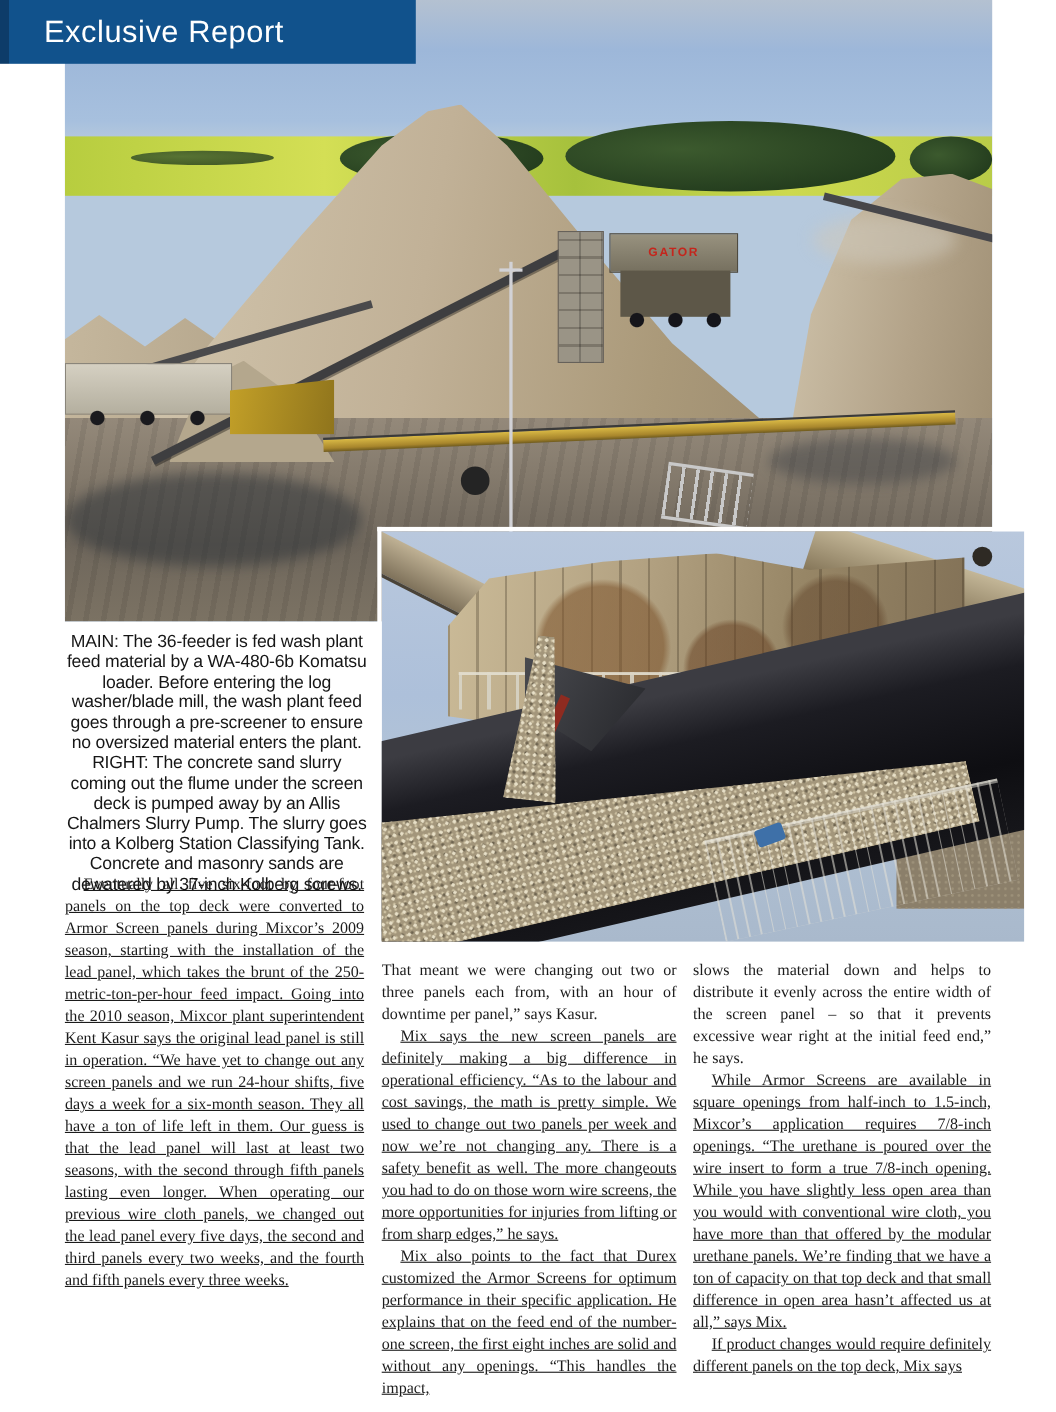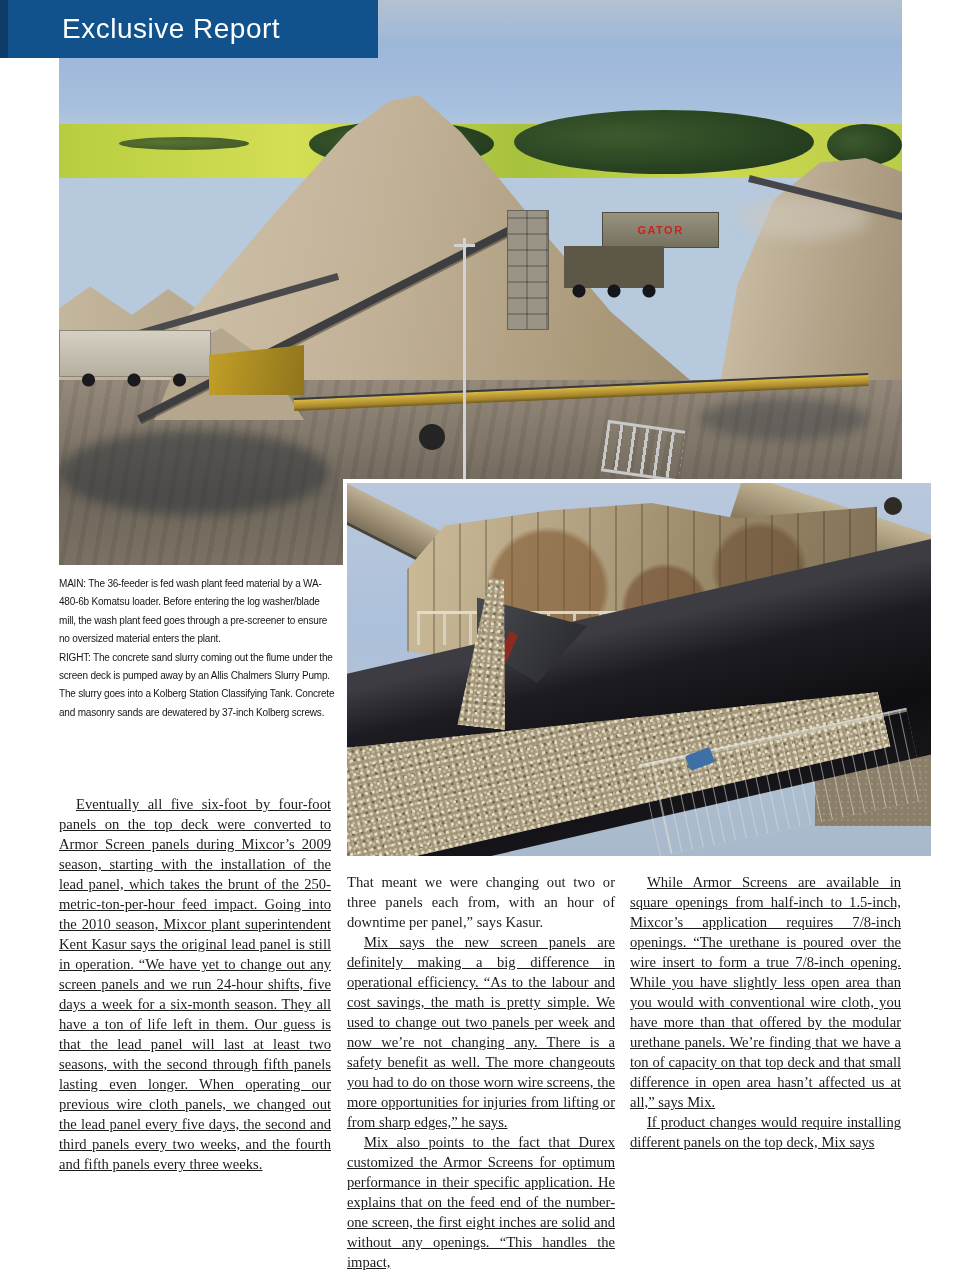--- a/index.html
+++ b/index.html
@@ -2,21 +2,21 @@
 <html><head>
 <meta charset="utf-8">
 <style>
   html,body{margin:0;padding:0;background:#ffffff;}
   .page{position:relative;width:960px;height:1284px;background:#ffffff;overflow:hidden;
         font-family:"Liberation Sans",sans-serif;}
   
   .banner{position:absolute;left:0;top:0;width:378px;height:58px;
           background:linear-gradient(90deg,#0d3c69 0 8px,#11528c 8px);
           display:flex;align-items:center;z-index:30;}
-  .banner span{color:#fff;font-size:28px;font-weight:500;letter-spacing:.5px;padding-left:62px;}
+  .banner span{color:#fff;font-size:28px;font-weight:500;letter-spacing:.5px;padding-left:40px;}
   
   .photo-main{position:absolute;left:59px;top:0;width:843px;height:565px;overflow:hidden;z-index:1;
       background:linear-gradient(180deg,#b4c1d1 0,#9db7d9 45px,#a7c0de 110px,#b6c9dd 130px);}
   .pm-field{position:absolute;left:0;top:124px;width:100%;height:54px;
       background:linear-gradient(90deg,#b7cd3f,#d4df55 28%,#a6c13c 55%,#cdd94e 78%,#b9cc48);}
   .tree{position:absolute;border-radius:50%;background:radial-gradient(ellipse at 35% 40%,#3c5a2e,#243d1e 75%);}
   .t1{left:250px;top:121px;width:185px;height:46px;}
   .t2{left:455px;top:110px;width:300px;height:64px;}
   .t3{left:768px;top:124px;width:75px;height:42px;}
   .t4{left:60px;top:137px;width:130px;height:13px;opacity:.8;}
@@ -44,21 +44,21 @@
   .conv{position:absolute;transform-origin:left center;}
   .convA{left:80px;top:415px;width:430px;height:8px;background:#3e3e40;transform:rotate(-27deg);
          box-shadow:0 2px 0 rgba(0,0,0,.35);}
   .convB{left:10px;top:350px;width:280px;height:7px;background:#4a4a4c;transform:rotate(-16deg);}
   .convC{left:235px;top:398px;width:575px;height:11px;transform:rotate(-2.5deg);
          background:linear-gradient(180deg,#d9b945,#a8862c 70%,#6e5a1e);border-top:2px solid #3a3a3a;}
   .convD{left:690px;top:175px;width:200px;height:7px;background:#46464a;transform:rotate(14deg);}
   .cwheel{position:absolute;left:360px;top:424px;width:26px;height:26px;border-radius:50%;background:#242424;}
   .gator{position:absolute;left:495px;top:212px;width:115px;height:34px;
          background:linear-gradient(#98927f,#76705f);border:1px solid #4e4a40;
-         display:flex;align-items:center;justify-content:center;margin-left:48px;}
+         display:flex;align-items:center;justify-content:center;}
   .gator span{color:#c4261d;font-size:11px;font-weight:bold;letter-spacing:1.5px;}
   .gtrail{position:absolute;left:505px;top:246px;width:100px;height:42px;background:#5d5748;}
   .gwheels{position:absolute;left:505px;top:282px;width:100px;height:18px;
       background:radial-gradient(circle at 15% 50%,#15151a 6px,transparent 7px),
                  radial-gradient(circle at 50% 50%,#15151a 6px,transparent 7px),
                  radial-gradient(circle at 85% 50%,#15151a 6px,transparent 7px);}
   .blocks{position:absolute;left:448px;top:210px;width:40px;height:118px;border:1px solid #66615a;
       background:repeating-linear-gradient(90deg,transparent 0 18px,rgba(0,0,0,.2) 18px 20px),
                  repeating-linear-gradient(0deg,#9a9486 0 14px,#7c766a 14px 16px);}
   .pole{position:absolute;left:404px;top:238px;width:3px;height:292px;background:#d2d2d6;}
@@ -120,21 +120,21 @@
       background:linear-gradient(120deg,#4a4b50,#26272b);}
   .rp-red{position:absolute;left:152px;top:148px;width:9px;height:52px;background:#8e2b20;transform:rotate(24deg);}
   .rp-fence{position:absolute;left:300px;top:252px;width:272px;height:92px;transform:rotate(-12deg);
       border-top:2px solid rgba(230,228,218,.8);
       background:repeating-linear-gradient(90deg,rgba(228,225,215,.55) 0 1.5px,transparent 1.5px 11px),
                  linear-gradient(rgba(228,225,215,.5) 0 2px,transparent 2px);}
   .rp-barrel{position:absolute;left:340px;top:268px;width:26px;height:16px;background:#3e70a8;
       transform:rotate(-20deg);border-radius:3px;}
   
   .caption{position:absolute;left:59px;top:575px;width:276px;color:#161616;
-      font-size:10px;line-height:18.4px;letter-spacing:-.2px;}
+      font-size:16px;line-height:18.4px;letter-spacing:-.2px;text-align:center;}
   .caption p{margin:0;}
   .col{position:absolute;color:#1b1b1b;font-family:"Liberation Serif",serif;
       font-size:14.6px;line-height:20px;text-align:justify;}
   .col p{margin:0;}
   .col p.ind{text-indent:17px;text-decoration:underline;}
   .c1{left:59px;top:794px;width:272px;}
   .c2{left:347px;top:872px;width:268px;}
   .c3{left:630px;top:872px;width:271px;}
   .footer{position:absolute;left:59px;top:1232px;font-size:13.5px;color:#3a3a3a;letter-spacing:.2px;}
 </style>
@@ -207,18 +207,19 @@
 
   <div class="col c1">
     <p class="ind">Eventually all five six-foot by four-foot panels on the top deck were converted to Armor Screen panels during Mixcor’s 2009 season, starting with the installation of the lead panel, which takes the brunt of the 250-metric-ton-per-hour feed impact. Going into the 2010 season, Mixcor plant superintendent Kent Kasur says the original lead panel is still in operation. “We have yet to change out any screen panels and we run 24-hour shifts, five days a week for a six-month season. They all have a ton of life left in them. Our guess is that the lead panel will last at least two seasons, with the second through fifth panels lasting even longer. When operating our previous wire cloth panels, we changed out the lead panel every five days, the second and third panels every two weeks, and the fourth and fifth panels every three weeks.</p>
   </div>
   <div class="col c2">
     <p>That meant we were changing out two or three panels each from, with an hour of downtime per panel,” says Kasur.</p>
     <p class="ind">Mix says the new screen panels are definitely making a big difference in operational efficiency. “As to the labour and cost savings, the math is pretty simple. We used to change out two panels per week and now we’re not changing any. There is a safety benefit as well. The more changeouts you had to do on those worn wire screens, the more opportunities for injuries from lifting or from sharp edges,” he says.</p>
     <p class="ind">Mix also points to the fact that Durex customized the Armor Screens for optimum performance in their specific application. He explains that on the feed end of the number-one screen, the first eight inches are solid and without any openings. “This handles the impact,</p>
   </div>
   <div class="col c3">
+    <p>slows the material down and helps to distribute it evenly across the entire width of the screen panel – so that it prevents excessive wear right at the initial feed end,” he says.</p>
     <p class="ind">While Armor Screens are available in square openings from half-inch to 1.5-inch, Mixcor’s application requires 7/8-inch openings. “The urethane is poured over the wire insert to form a true 7/8-inch opening. While you have slightly less open area than you would with conventional wire cloth, you have more than that offered by the modular urethane panels. We’re finding that we have a ton of capacity on that top deck and that small difference in open area hasn’t affected us at all,” says Mix.</p>
-    <p class="ind">If product changes would require installing different panels on the top deck, Mix says</p>
+    <p class="ind">If product changes would require definitely different panels on the top deck, Mix says</p>
   </div>
 
 
 </div>
 
 </body></html>

